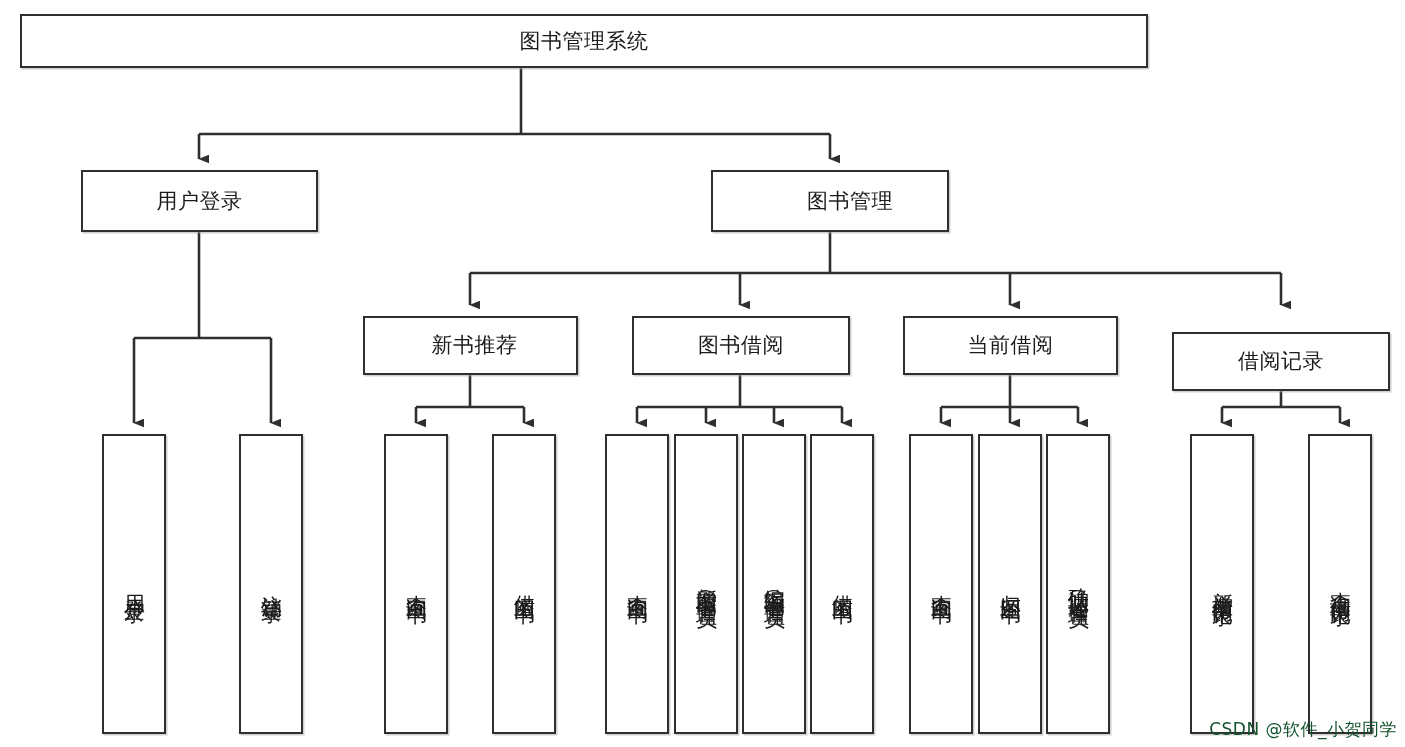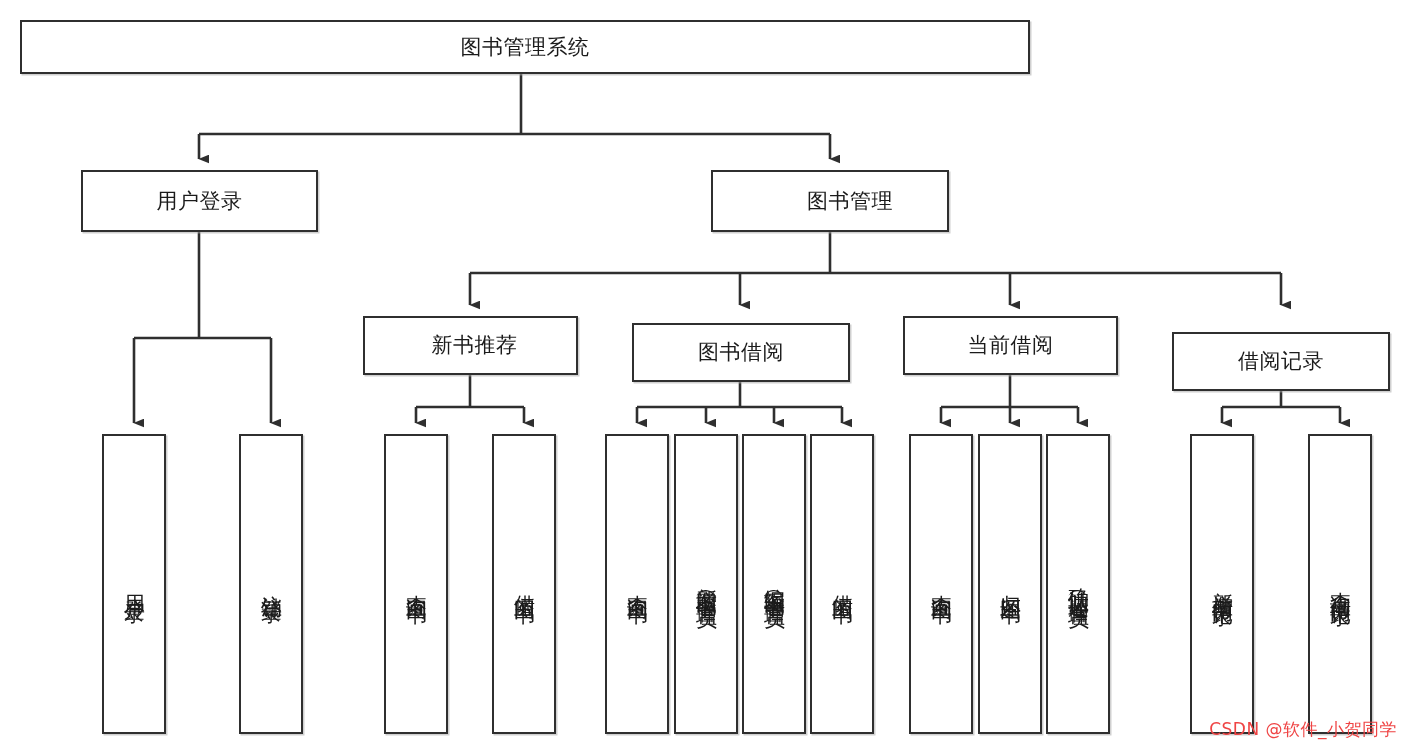--- a/index.html
+++ b/index.html
@@ -52,21 +52,21 @@
     letter-spacing: 3px;
     font-size: 21px;
     line-height: 1;
     white-space: nowrap;
   }
   #watermark {
     position: absolute;
     right: 8px;
     bottom: 6px;
     font-size: 17px;
-    color: #ef4444;
+    color: #14532d;
     letter-spacing: 0.5px;
     white-space: nowrap;
   }
 </style>
 </head>
 <body>
 
 <div id="canvas">
 
   <svg id="wires" viewBox="0 0 1405 747" xmlns="http://www.w3.org/2000/svg">
@@ -112,35 +112,35 @@
       <path d="M1010,407 L1010,423" marker-end="url(#arw)"></path>
       <path d="M1078,407 L1078,423" marker-end="url(#arw)"></path>
 
       <path d="M1281,375 L1281,407"></path>
       <path d="M1222,407 L1340,407"></path>
       <path d="M1222,407 L1222,423" marker-end="url(#arw)"></path>
       <path d="M1340,407 L1340,423" marker-end="url(#arw)"></path>
     </g>
   </svg>
 
-  <div class="node" style="left:20px; top:20px; width:1010px; height:54px;">
+  <div class="node" style="left:20px; top:14px; width:1128px; height:54px;">
     <span class="node-label">图书管理系统</span>
   </div>
 
   <div class="node" style="left:81px; top:170px; width:237px; height:62px;">
     <span class="node-label">用户登录</span>
   </div>
   <div class="node" style="left:711px; top:170px; width:238px; height:62px;padding-left:40px;">
     <span class="node-label">图书管理</span>
   </div>
 
   <div class="node" style="left:363px; top:316px; width:215px; height:59px;padding-left:8px;">
     <span class="node-label">新书推荐</span>
   </div>
-  <div class="node" style="left:632px; top:323px; width:218px; height:59px;">
+  <div class="node" style="left:632px; top:316px; width:218px; height:59px;">
     <span class="node-label">图书借阅</span>
   </div>
   <div class="node" style="left:903px; top:316px; width:215px; height:59px;justify-content:center;">
     <span class="node-label">当前借阅</span>
   </div>
   <div class="node" style="left:1172px; top:316px; width:218px; height:59px;margin-top:16px;">
     <span class="node-label">借阅记录</span>
   </div>
 
   <div class="node leaf" style="left:102px; top:434px; width:64px; height:300px;">

